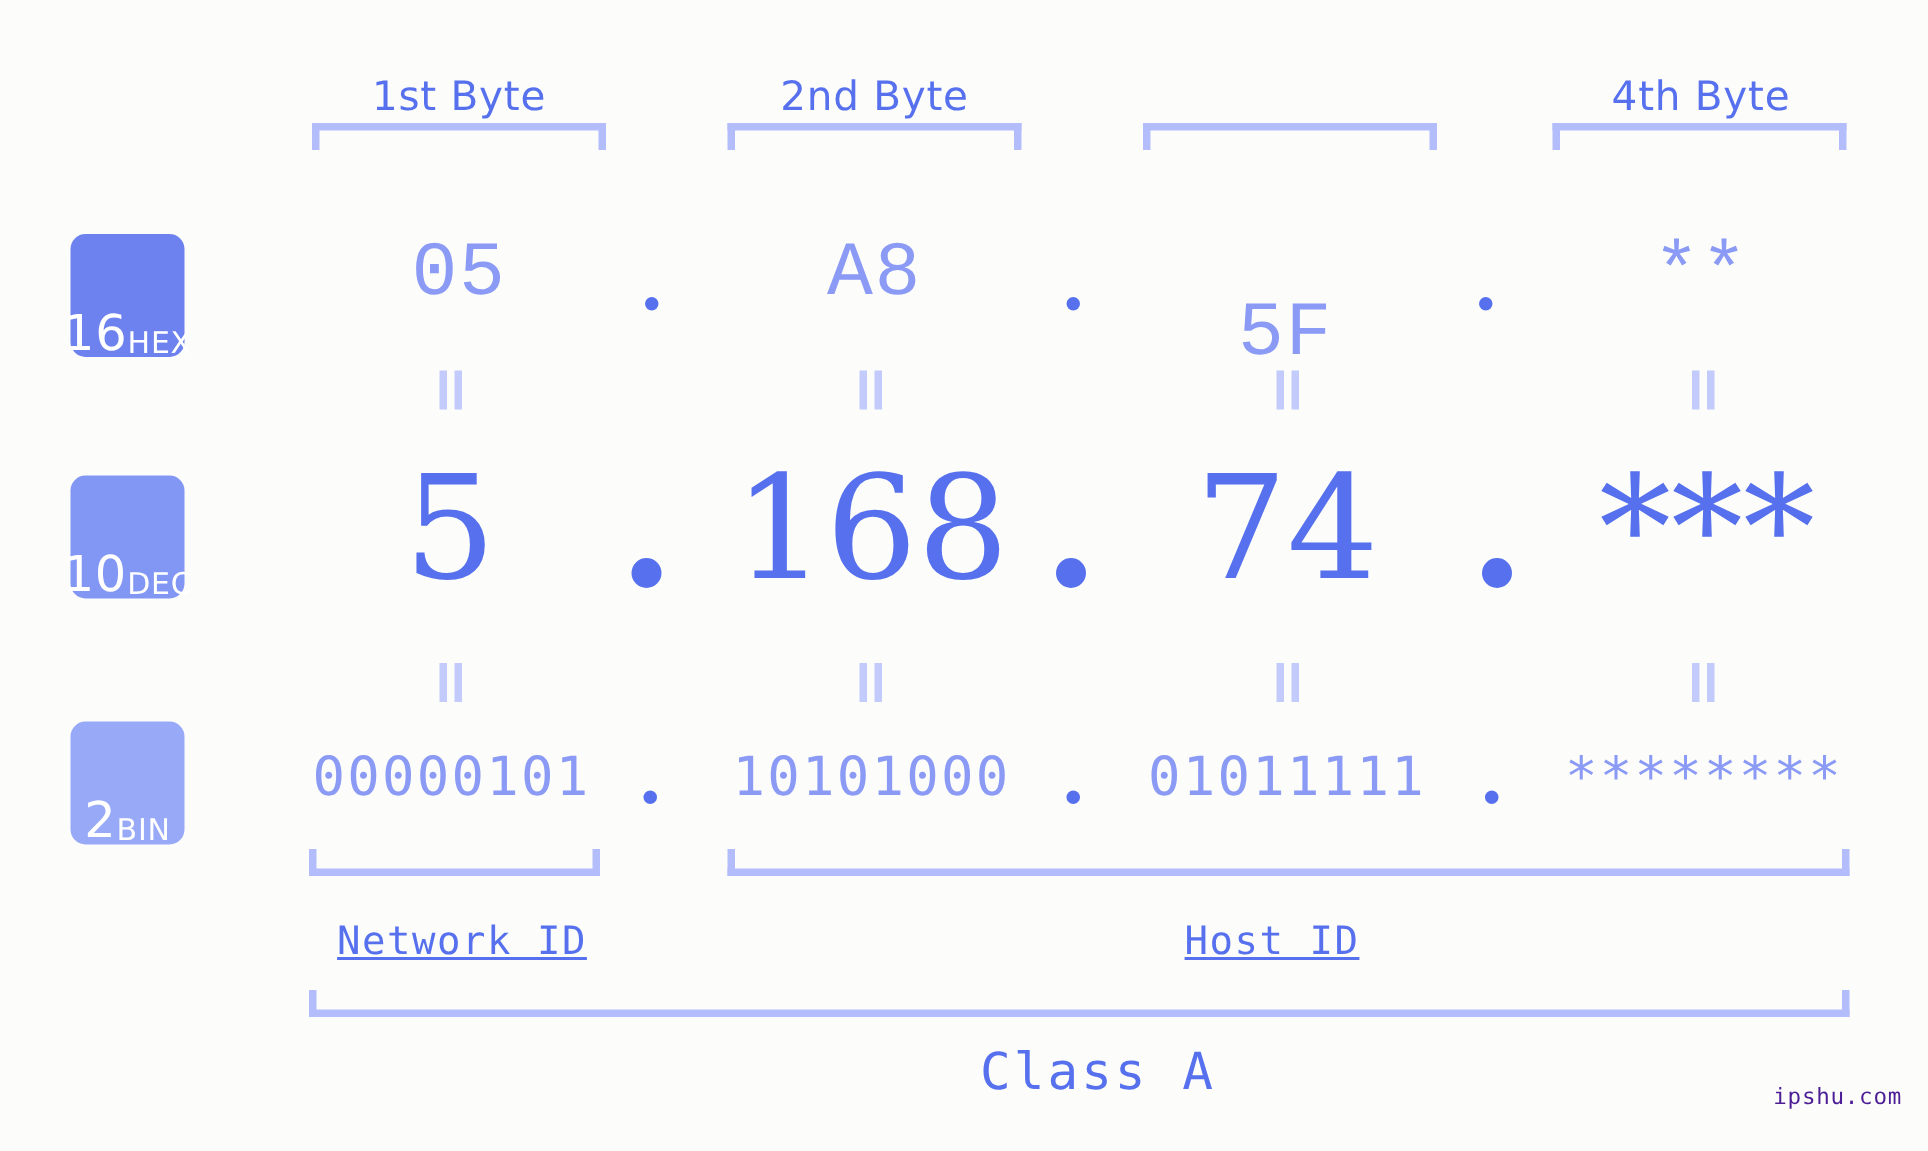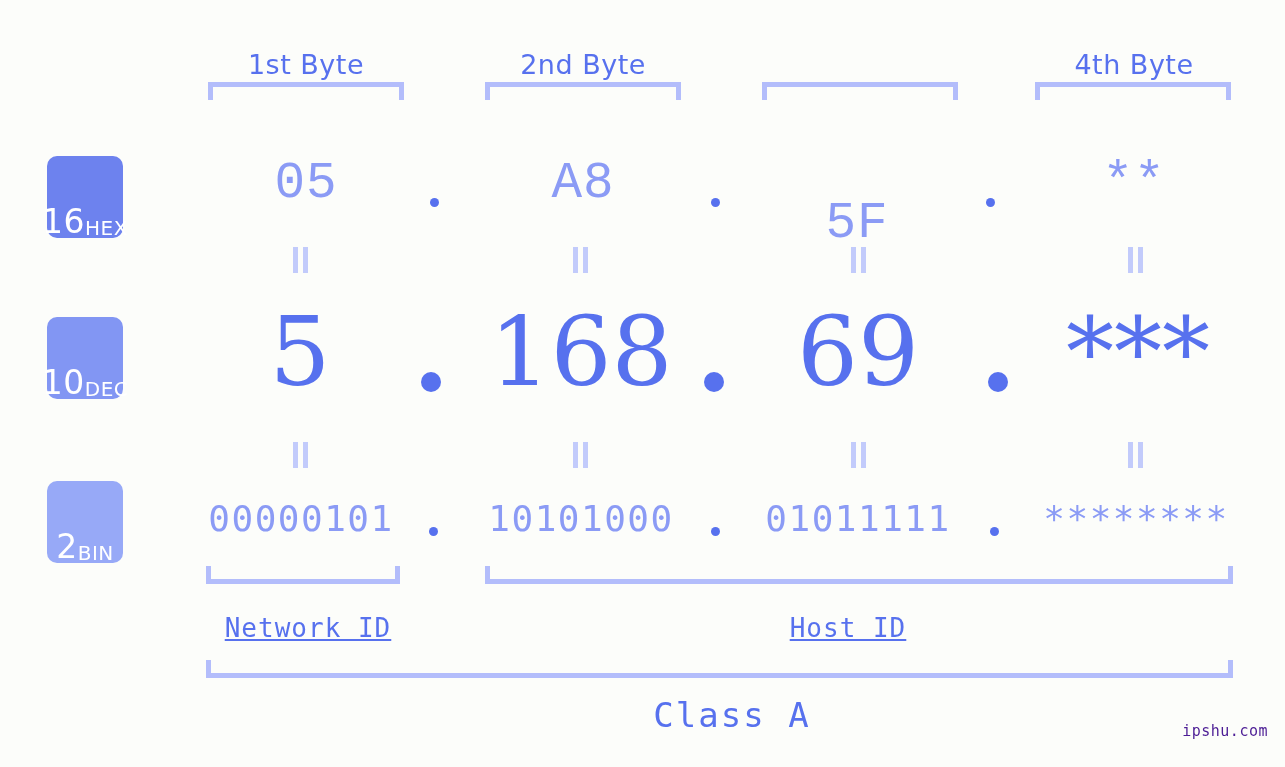--- a/index.html
+++ b/index.html
@@ -215,21 +215,21 @@
   <div class="eq" style="left:1128px; top:247px;">
       <i></i>
       <i></i>
     </div>
 
   <div class="row-dec">
     <div class="cell" style="left:200px; top:296px; width:200px;">5</div>
     <div class="dot dot-lg" style="left:421px; top:372px;"></div>
     <div class="cell" style="left:481px; top:296px; width:200px;">168</div>
     <div class="dot dot-lg" style="left:704px; top:372px;"></div>
-    <div class="cell" style="left:758px; top:296px; width:200px;">69</div>
+    <div class="cell" style="left:758px; top:296px; width:200px;">74</div>
     <div class="dot dot-lg" style="left:988px; top:372px;"></div>
     <div class="cell" style="left:1038px; top:296px; width:200px;">***</div>
   </div>
 
   <div class="eq" style="left:293px; top:442px;">
       <i></i>
       <i></i>
     </div>
   <div class="eq" style="left:573px; top:442px;">
       <i></i>

